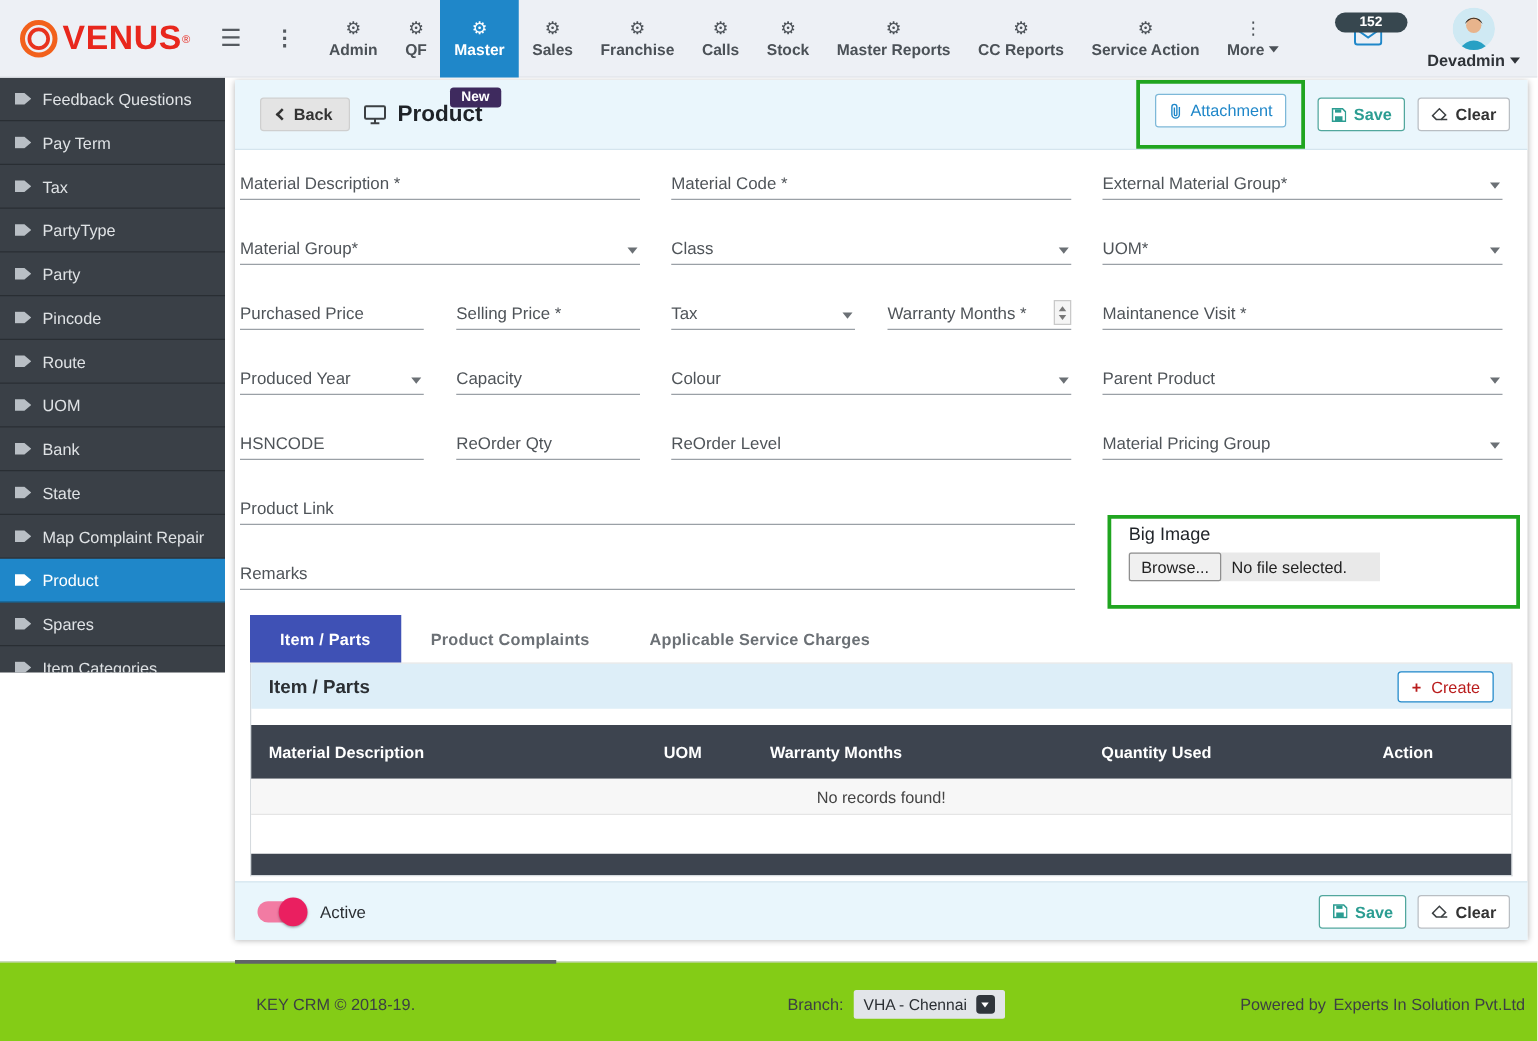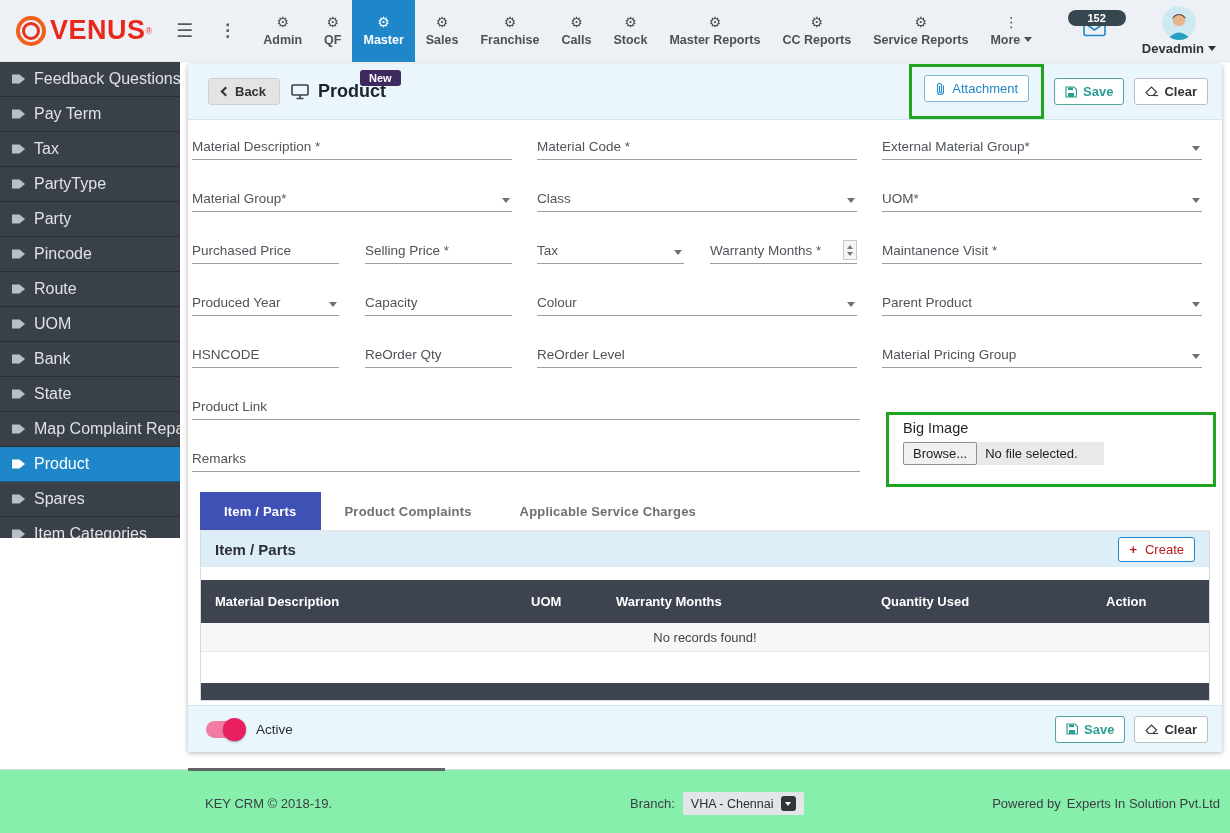--- a/index.html
+++ b/index.html
@@ -30,21 +30,21 @@
   .mail-wrap { position:relative; margin-right:36px; cursor:pointer; }
   .mail-badge { position:absolute; top:-10px; right:-20px; background:#37474f; color:#fff;
     font-size:11px; font-weight:bold; padding:2px 20px; border-radius:9px; }
   .user-wrap { display:flex; flex-direction:column; align-items:center; cursor:pointer; }
   .avatar { width:34px; height:34px; border-radius:50%; overflow:hidden; }
   .user-name { font-size:13px; font-weight:bold; color:#2f3338; display:flex; align-items:center; gap:4px; margin-top:1px;}
   
   .sidebar { position:absolute; left:0; top:62px; width:180px; height:476px;
     background:#3a4047; overflow:hidden; z-index:4; }
   .side-item { height:35px; display:flex; align-items:center; gap:9px; padding-left:12px;
-    color:#dfe2e5; font-size:16px; border-bottom:1px solid rgba(0,0,0,.28); cursor:pointer; white-space:nowrap;}
+    color:#dfe2e5; font-size:13px; border-bottom:1px solid rgba(0,0,0,.28); cursor:pointer; white-space:nowrap;}
   .side-item.active { background:#1f87c9; color:#fff; }
   .tag-icon { width:13px; height:13px; background:#b9bfc5; flex:0 0 13px;
     clip-path:polygon(0 15%, 58% 15%, 100% 50%, 58% 85%, 0 85%); }
   .side-item.active .tag-icon { background:#ffffff; }
   
   .panel { position:absolute; left:188px; top:64px; width:1034px; height:688px;
     background:#fff; box-shadow:0 1px 5px rgba(0,0,0,.3); z-index:3; }
   .panel-header { position:relative; height:56px; background:#eaf6fc; border-bottom:1px solid #d5e5ee;
     display:flex; align-items:center; padding:0 14px 0 20px; }
   .btn { display:inline-flex; align-items:center; gap:6px; border-radius:3px; font-size:13px;
@@ -101,21 +101,21 @@
   
   .bottom-bar { position:absolute; left:0; bottom:0; width:100%; height:47px; background:#e9f6fc;
     border-top:1px solid #d5e5ee; display:flex; align-items:center; padding:0 14px 0 18px; }
   .toggle { position:relative; width:38px; height:17px; border-radius:9px; background:#f27ba3; cursor:pointer; }
   .knob { position:absolute; right:-2px; top:-3px; width:23px; height:23px; border-radius:50%;
     background:#ea1f60; box-shadow:0 1px 2px rgba(0,0,0,.35); }
   .active-label { margin-left:12px; font-size:13.5px; color:#2b2f33; }
   .bottom-right { margin-left:auto; display:flex; gap:9px; }
   
   .scrollbar-strip { position:absolute; left:188px; top:768px; width:257px; height:3px; background:#606468; z-index:6;}
-  .footer { position:absolute; left:0; top:769px; width:1230px; height:64px; background:#86efac;
+  .footer { position:absolute; left:0; top:769px; width:1230px; height:64px; background:#84cc16;
     border-top:1px solid #d8dbdf; font-size:13px; color:#3c4043; }
   .f-left { position:absolute; left:205px; top:26px; }
   .f-center { position:absolute; left:630px; top:22px; display:flex; align-items:center; gap:8px; }
   .branch-select { display:flex; align-items:center; gap:7px; background:#e2e5e9; border-radius:2px;
     padding:4px 8px; font-size:12.5px; color:#2b2f33; cursor:pointer; }
   .br-ico { width:15px; height:15px; background:#2f353b; border-radius:3px;
     display:flex; align-items:center; justify-content:center; }
   .br-ico .cdown { border-top-color:#fff; border-left-width:3px; border-right-width:3px; border-top-width:4px; }
   .f-right { position:absolute; right:10px; top:26px; display:flex; gap:6px; }
 </style>
@@ -163,21 +163,21 @@
     <div class="nav-item">
       <span class="nav-icon">⚙</span>
       <span class="nav-label">Master Reports</span>
     </div>
     <div class="nav-item">
       <span class="nav-icon">⚙</span>
       <span class="nav-label">CC Reports</span>
     </div>
     <div class="nav-item">
       <span class="nav-icon">⚙</span>
-      <span class="nav-label">Service Reports</span>
+      <span class="nav-label">Service Action</span>
     </div>
     <div class="nav-item">
       <span class="nav-icon">⋮</span>
       <span class="nav-label">
         <span>More</span>
         <span class="cdown"></span>
       </span>
     </div>
   </div>
 

